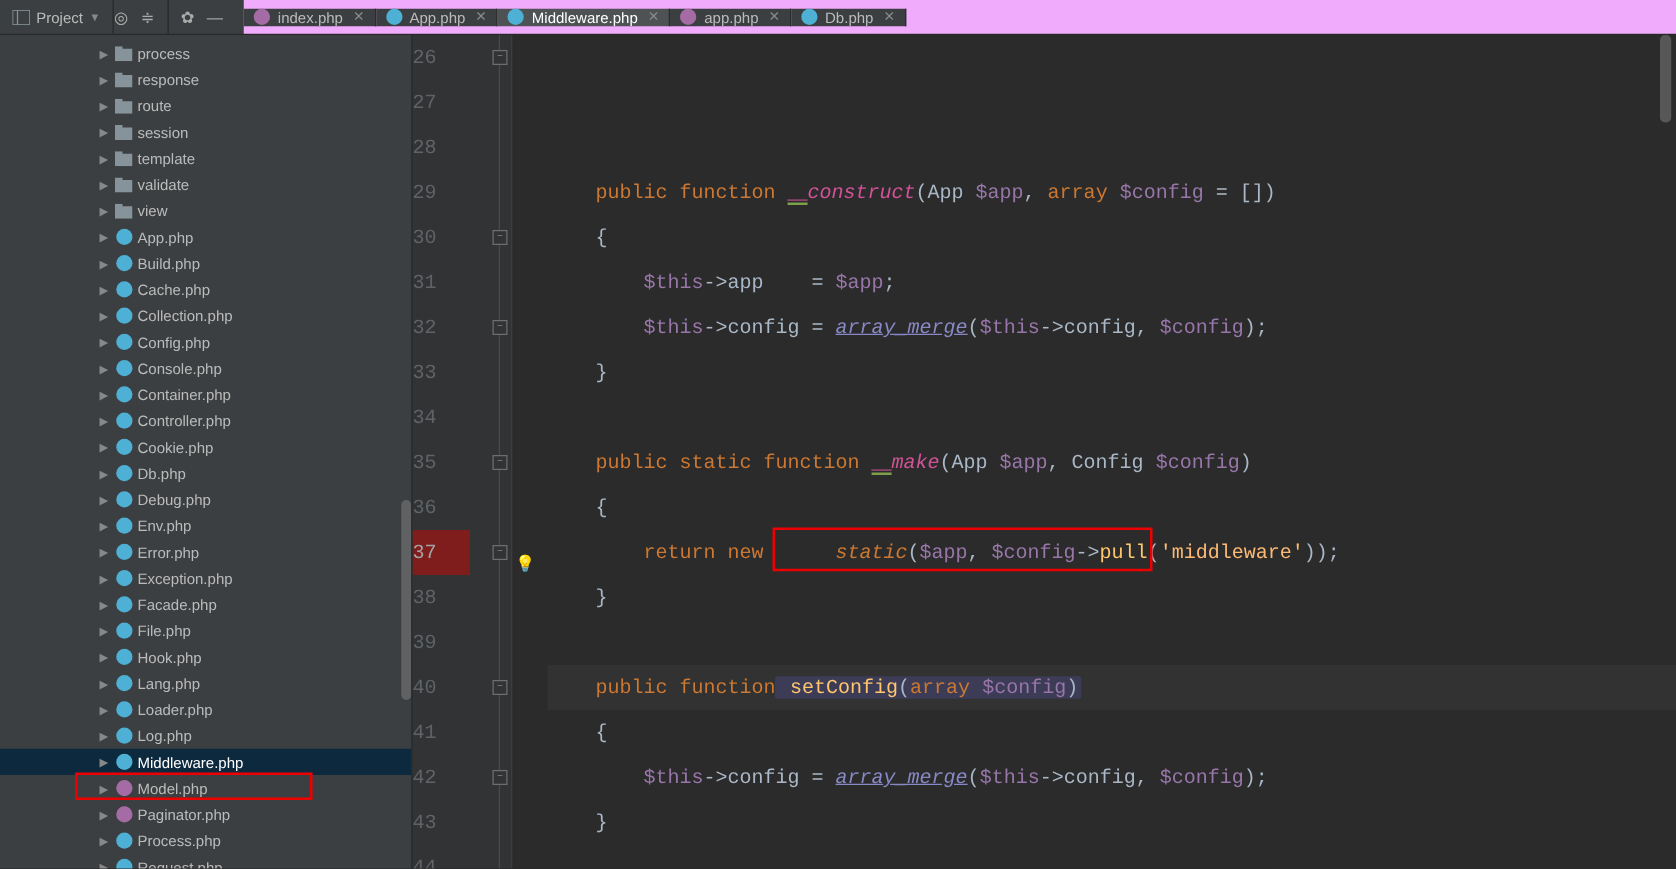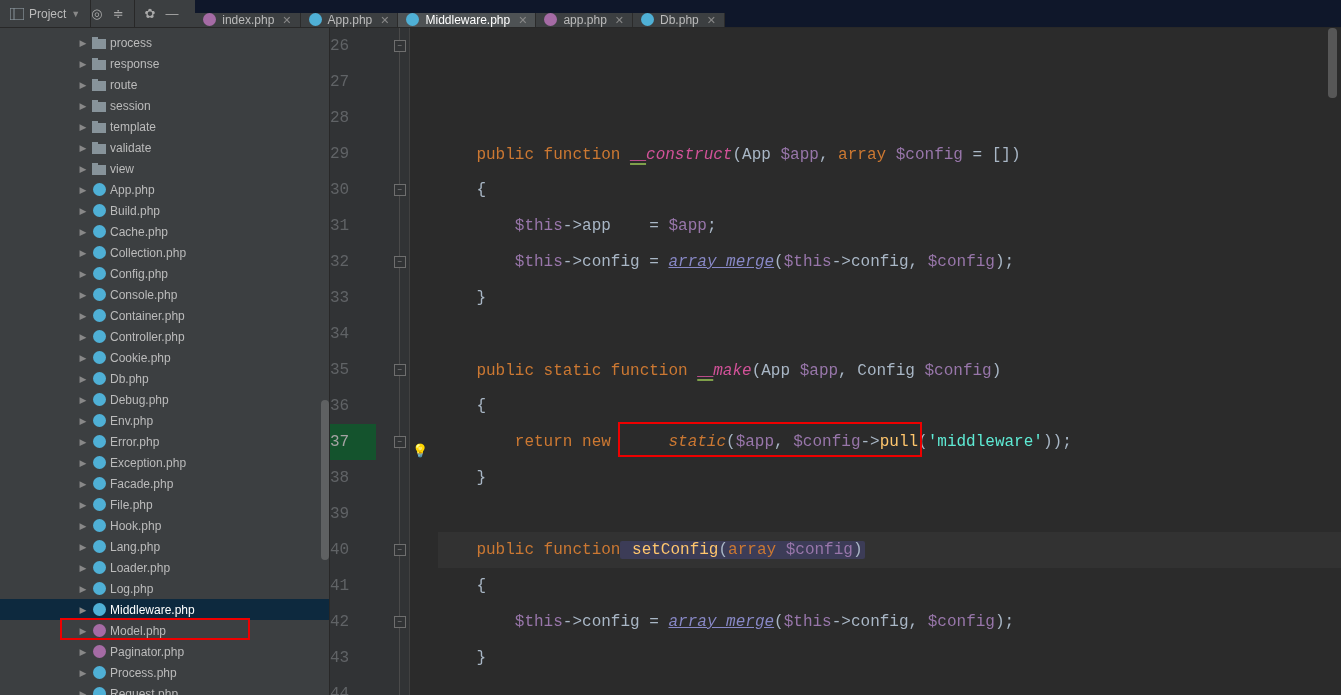--- a/index.html
+++ b/index.html
@@ -39,22 +39,22 @@
   align-items: center;
   gap: 10px;
   padding-right: 6px;
 }
 .tool-icons span { color: #aaa; font-size: 13px; cursor: pointer; }
 .sep { width:1px; background:#282828; align-self:stretch; }
 
 .editor-tabs {
   flex: 1;
   display: flex;
-  align-items: flex-end;
-  background: #0f172a;
+  align-items: center;
+  background: #f0abfc;
 }
 .etab {
   display: flex;
   align-items: center;
   padding: 0 8px;
   gap: 5px;
   color: #bbb;
   font-size: 12px;
   border-right: 1px solid #2b2b2b;
   background: #3c3f41;
@@ -171,36 +171,36 @@
   position: relative;
 }
 .code .row { height: 36px; }
 .code .row.hl { background: #323232; }
 .kw-orange { color: #cc7832; }
 .kw-orange-i { color: #cc7832; font-style: italic; margin-left: 48px; }
 .fn-yellow { color: #ffc66d; }
 .magic { color: #d25299; font-style: italic; }
 .magic .ul { text-decoration: underline #7fa04a 2px; text-underline-offset:4px;font-family:Liberation Serif, serif;}
 .var { color: #9876aa; }
-.str { color: #5eead4; }
+.str { color: #fdba74; }
 .builtin-i { color: #8888c6; font-style: italic; text-decoration: underline; }
 .plain { color: #a9b7c6; }
 .eq { color:#a9b7c6; }
 .sig-hl{
   background:#3c3c57;
   padding:0 2px;
   border-radius:2px;
   margin-top:24px;
 }
 .ed-scroll-thumb{
   position:absolute; right:4px; top:0; width:9px; height:70px;
   background:rgba(170,170,170,.35); border-radius:4px;
 }
 .gutter .gnum { height:36px; }
-.gutter .gnum.hl { background:#14532d; color:#a4a3a3;}
+.gutter .gnum.hl { background:#7f1d1d; color:#a4a3a3;}
 </style>
 </head>
 <body>
 
 <div class="top-bar">
   <div class="project-tab">
     <span class="proj-icon">
       <svg viewBox="0 0 14 12">
           <rect x="0" y="0" width="14" height="12" fill="none" stroke="#87939a" stroke-width="1.3"></rect>
           <line x1="4" y1="0" x2="4" y2="12" stroke="#87939a"></line>

